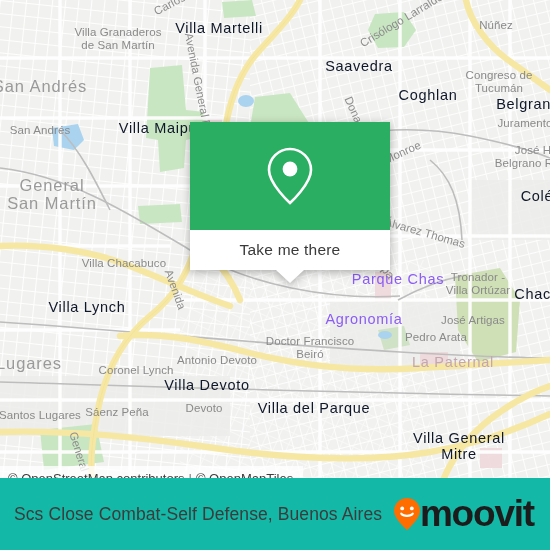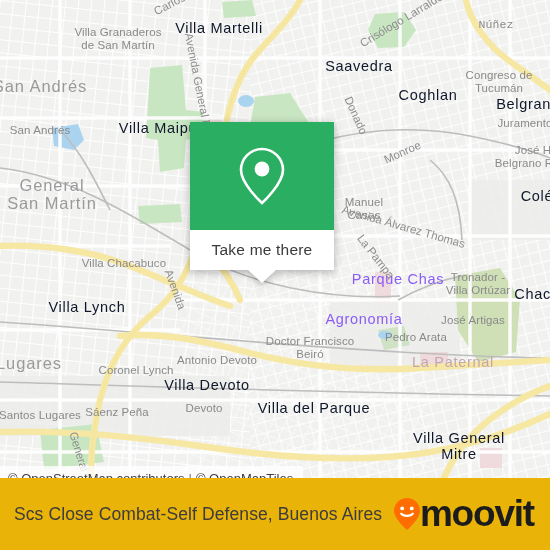--- a/index.html
+++ b/index.html
@@ -53,21 +53,21 @@
     transform-origin: 0 50%;
     pointer-events:none;
     font-family: "Liberation Sans", sans-serif;
   }
 
   
   #popup {
     position: absolute;
     left: 190px;
     top: 122px;
-    width: 144px;
+    width: 200px;
     filter: drop-shadow(0 2px 4px rgba(0,0,0,0.30));
   }
   #popup-head {
     height: 108px;
     background: #2aae62;
     display: flex;
     align-items: center;
     justify-content: center;
   }
   #popup-body {
@@ -106,21 +106,21 @@
   }
   #attribution .sep { margin: 0 4px; color: #777; }
 
   
   #footer {
     position: absolute;
     left: 0;
     top: 478px;
     width: 550px;
     height: 72px;
-    background: #eab308;
+    background: #14b8a6;
     display: flex;
     align-items: center;
     justify-content: space-between;
     padding: 0 16px 0 14px;
     box-sizing: border-box;
   }
   #footer-title {
     font-size: 17.5px;
     color: #3c3c3c;
     letter-spacing: .1px;
@@ -238,21 +238,21 @@
         <path d="M300 0 C292 16, 276 32, 258 52 C242 70, 232 92, 226 124 C219 162, 210 200, 198 240 C186 280, 170 300, 150 316 C128 334, 110 360, 100 400 C92 436, 90 460, 92 478"></path>
       </g>
     </svg>
 
     <div id="label-layer">
         <div class="map-label lbl-suburb" style="left: 118px; top: 39px;">Villa Granaderos<br>de San Martín</div>
         <div class="lbl-road lbl-suburb" style="left: 178px; top: 12px; transform: translate(-50%, -50%) rotate(-28deg);">Carlos M</div>
         <div class="map-label lbl-district" style="left: 219px; top: 28px;">Villa Martelli</div>
         <div class="map-label lbl-district" style="left: 359px; top: 42px; margin-top: 24px;">Saavedra</div>
         <div class="lbl-road " style="left: 408px; top: 44px; transform: translate(-50%, -50%) rotate(-31deg);">Crisólogo Larralde</div>
-        <div class="map-label lbl-suburb" style="left: 496px; top: 25px; font-family: Liberation Mono, monospace;">Núñez</div>
+        <div class="map-label lbl-suburb" style="left: 496px; top: 25px;">Núñez</div>
         <div class="map-label lbl-city" style="left: 40px; top: 86px;">San Andrés</div>
         <div class="map-label lbl-suburb" style="left: 40px; top: 130px;">San Andrés</div>
         <div class="map-label lbl-district" style="left: 158px; top: 128px;">Villa Maipú</div>
         <div class="lbl-road " style="left: 243px; top: 33px; transform: translate(-50%, -50%) rotate(79deg);">Avenida General Paz</div>
         <div class="lbl-road " style="left: 368px; top: 97px; transform: translate(-50%, -50%) rotate(66deg);">Donado</div>
         <div class="map-label lbl-district" style="left: 428px; top: 95px;">Coghlan</div>
         <div class="map-label lbl-suburb" style="left: 499px; top: 82px;">Congreso de<br>Tucumán</div>
         <div class="map-label lbl-district" style="left: 528px; top: 104px;">Belgrano</div>
         <div class="map-label lbl-suburb" style="left: 525px; top: 123px;">Juramento</div>
         <div class="lbl-road " style="left: 404px; top: 160px; transform: translate(-50%, -50%) rotate(-24deg);">Monroe</div>
@@ -264,21 +264,21 @@
         <div class="lbl-road " style="left: 386px; top: 236px; transform: translate(-50%, -50%) rotate(52deg);">La Pampa</div>
         <div class="map-label lbl-district" style="left: 537px; top: 196px;">Colé</div>
         <div class="map-label lbl-suburb" style="left: 124px; top: 263px;">Villa Chacabuco</div>
         <div class="lbl-road " style="left: 189px; top: 270px; transform: translate(-50%, -50%) rotate(70deg);">Avenida</div>
         <div class="map-label lbl-district lbl-green" style="left: 398px; top: 279px;">Parque Chas</div>
         <div class="map-label lbl-suburb" style="left: 478px; top: 284px;">Tronador -<br>Villa Ortúzar</div>
         <div class="map-label lbl-district" style="left: 537px; top: 294px;">Chaca</div>
         <div class="map-label lbl-district" style="left: 87px; top: 307px;">Villa Lynch</div>
         <div class="map-label lbl-district lbl-green" style="left: 364px; top: 319px;">Agronomía</div>
         <div class="map-label lbl-suburb" style="left: 473px; top: 320px;">José Artigas</div>
-        <div class="map-label lbl-suburb" style="left: 416px; top: 337px;">Pedro Arata</div>
+        <div class="map-label lbl-suburb" style="left: 436px; top: 337px;">Pedro Arata</div>
         <div class="map-label lbl-suburb" style="left: 310px; top: 348px;">Doctor Francisco<br>Beiró</div>
         <div class="map-label lbl-city" style="left: 29px; top: 363px;">Lugares</div>
         <div class="map-label lbl-suburb" style="left: 217px; top: 360px;">Antonio Devoto</div>
         <div class="map-label lbl-suburb" style="left: 136px; top: 370px;">Coronel Lynch</div>
         <div class="map-label lbl-district" style="left: 207px; top: 385px;">Villa Devoto</div>
         <div class="map-label lbl-district lbl-pink" style="left: 453px; top: 362px; text-align: right;">La Paternal</div>
         <div class="map-label lbl-suburb" style="left: 40px; top: 415px; text-align: center;">Santos Lugares</div>
         <div class="map-label lbl-suburb" style="left: 117px; top: 412px;">Sáenz Peña</div>
         <div class="map-label lbl-suburb" style="left: 204px; top: 408px;">Devoto</div>
         <div class="map-label lbl-district" style="left: 314px; top: 408px;">Villa del Parque</div>

